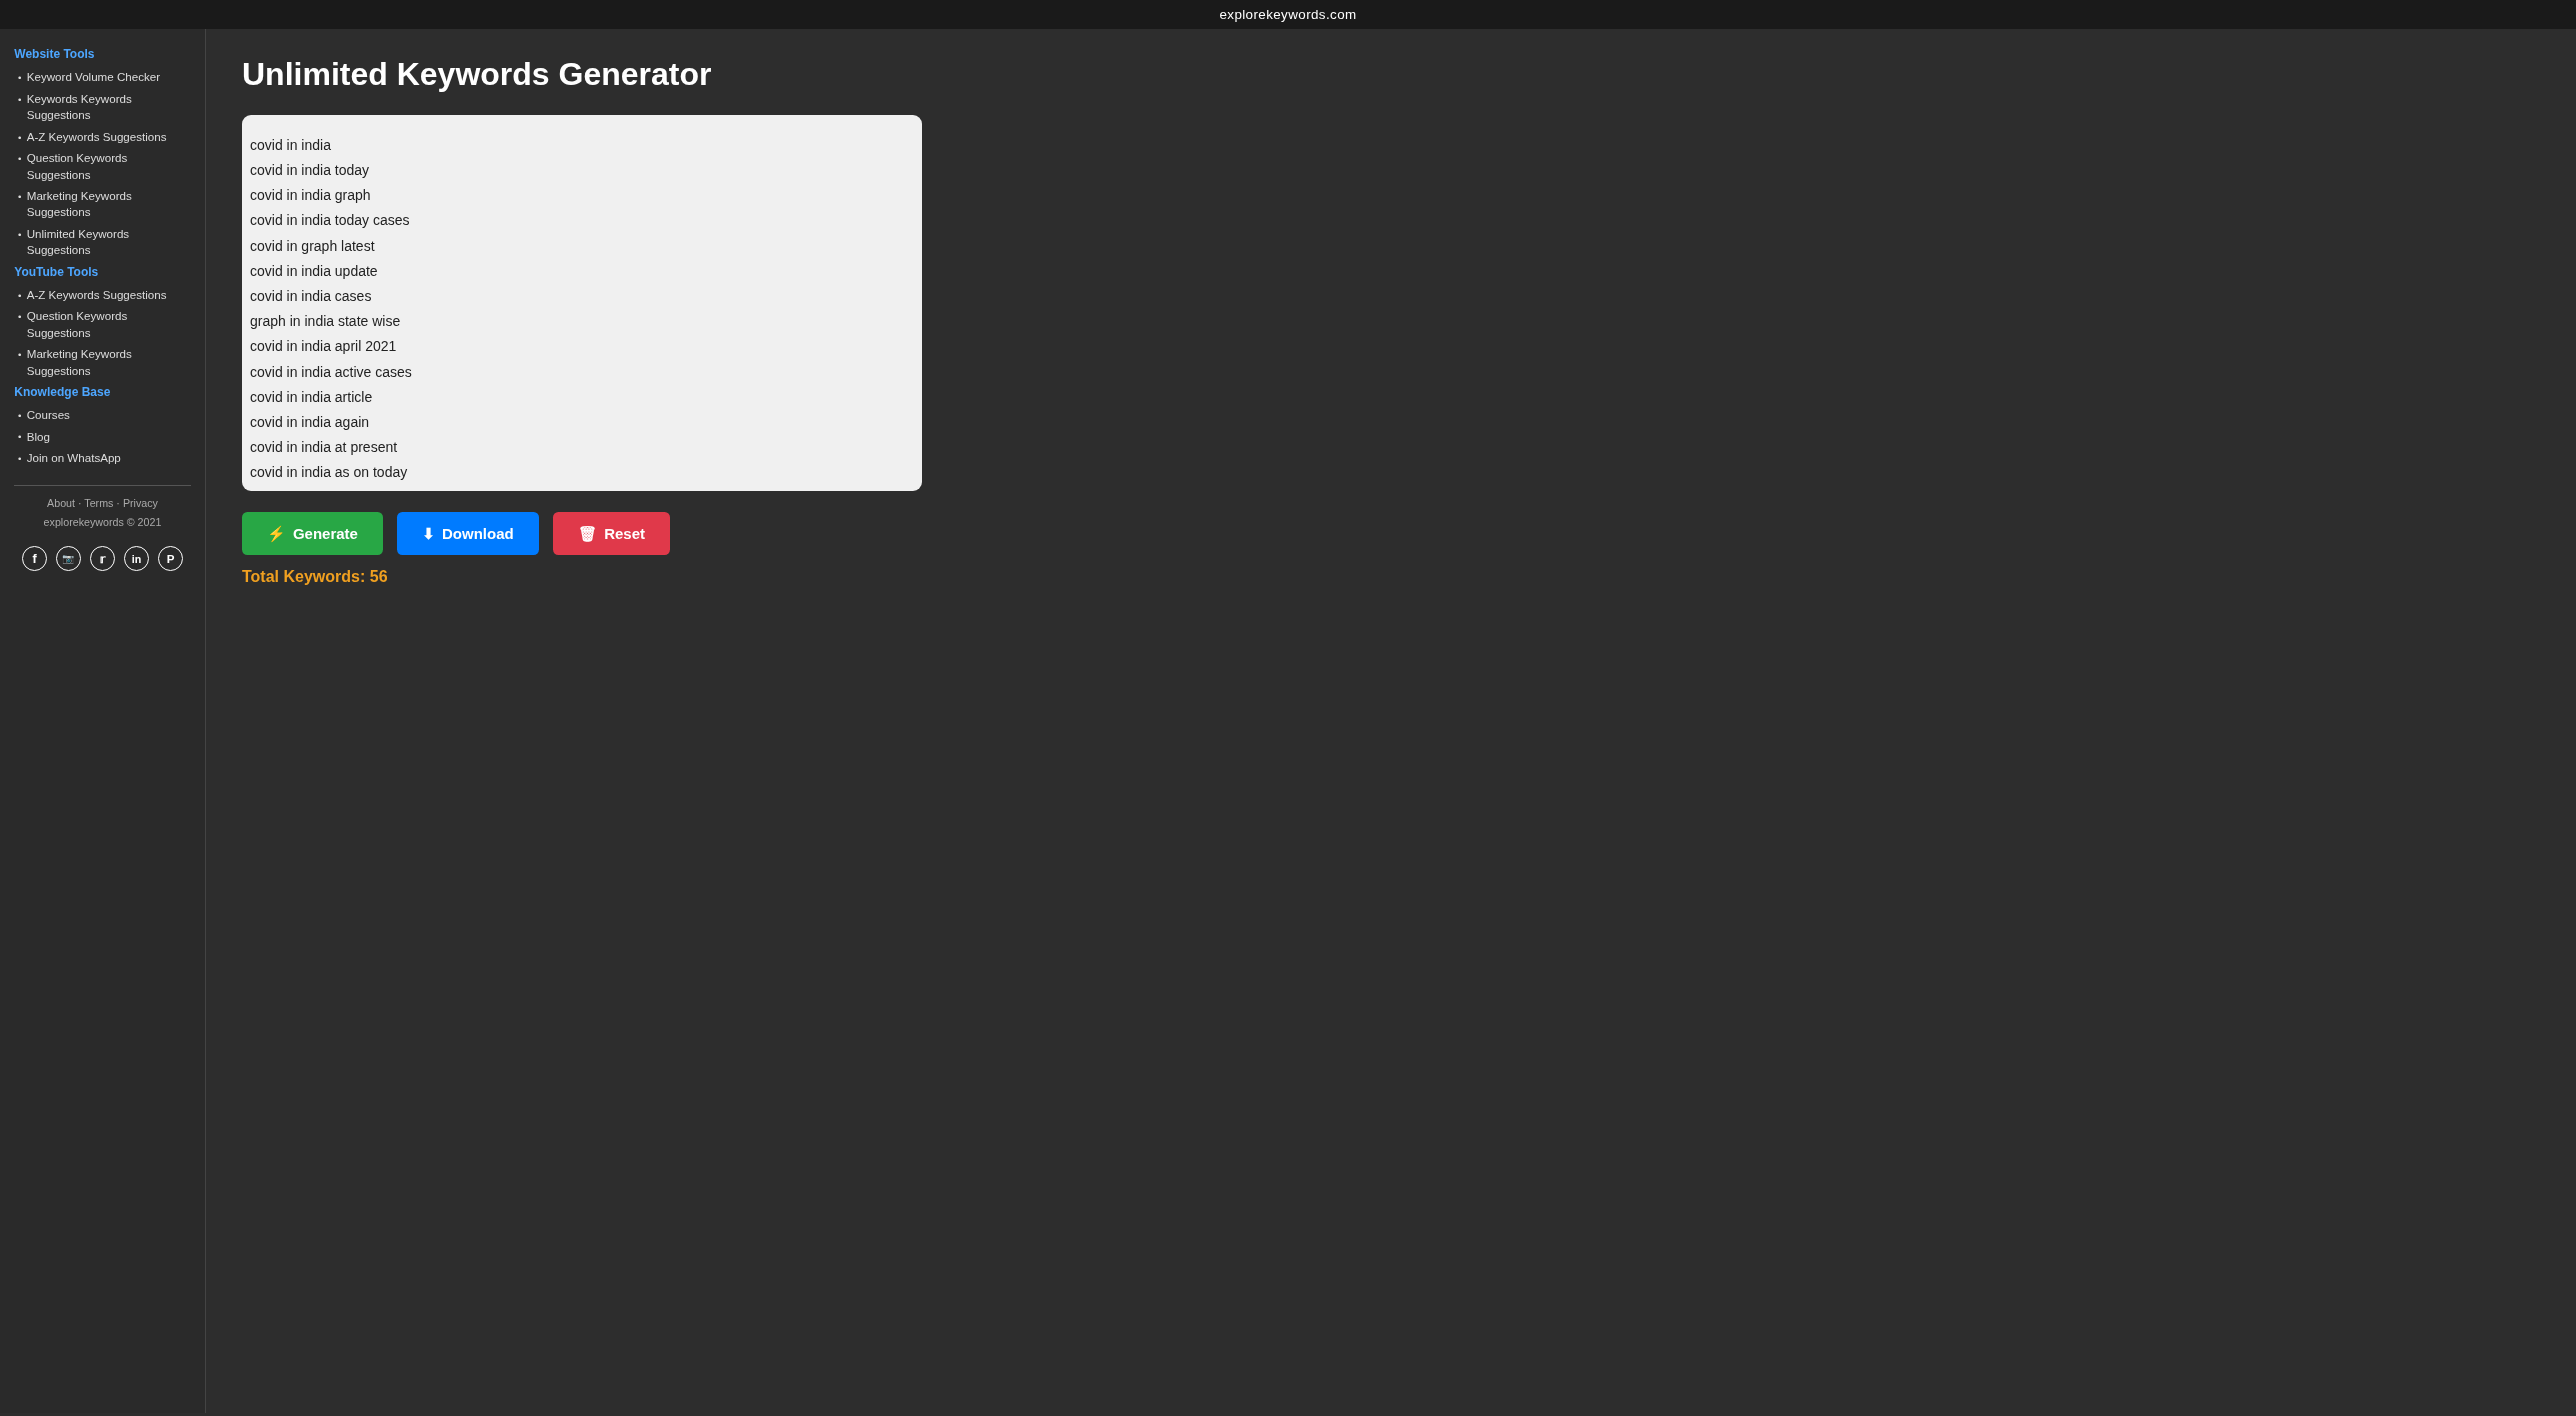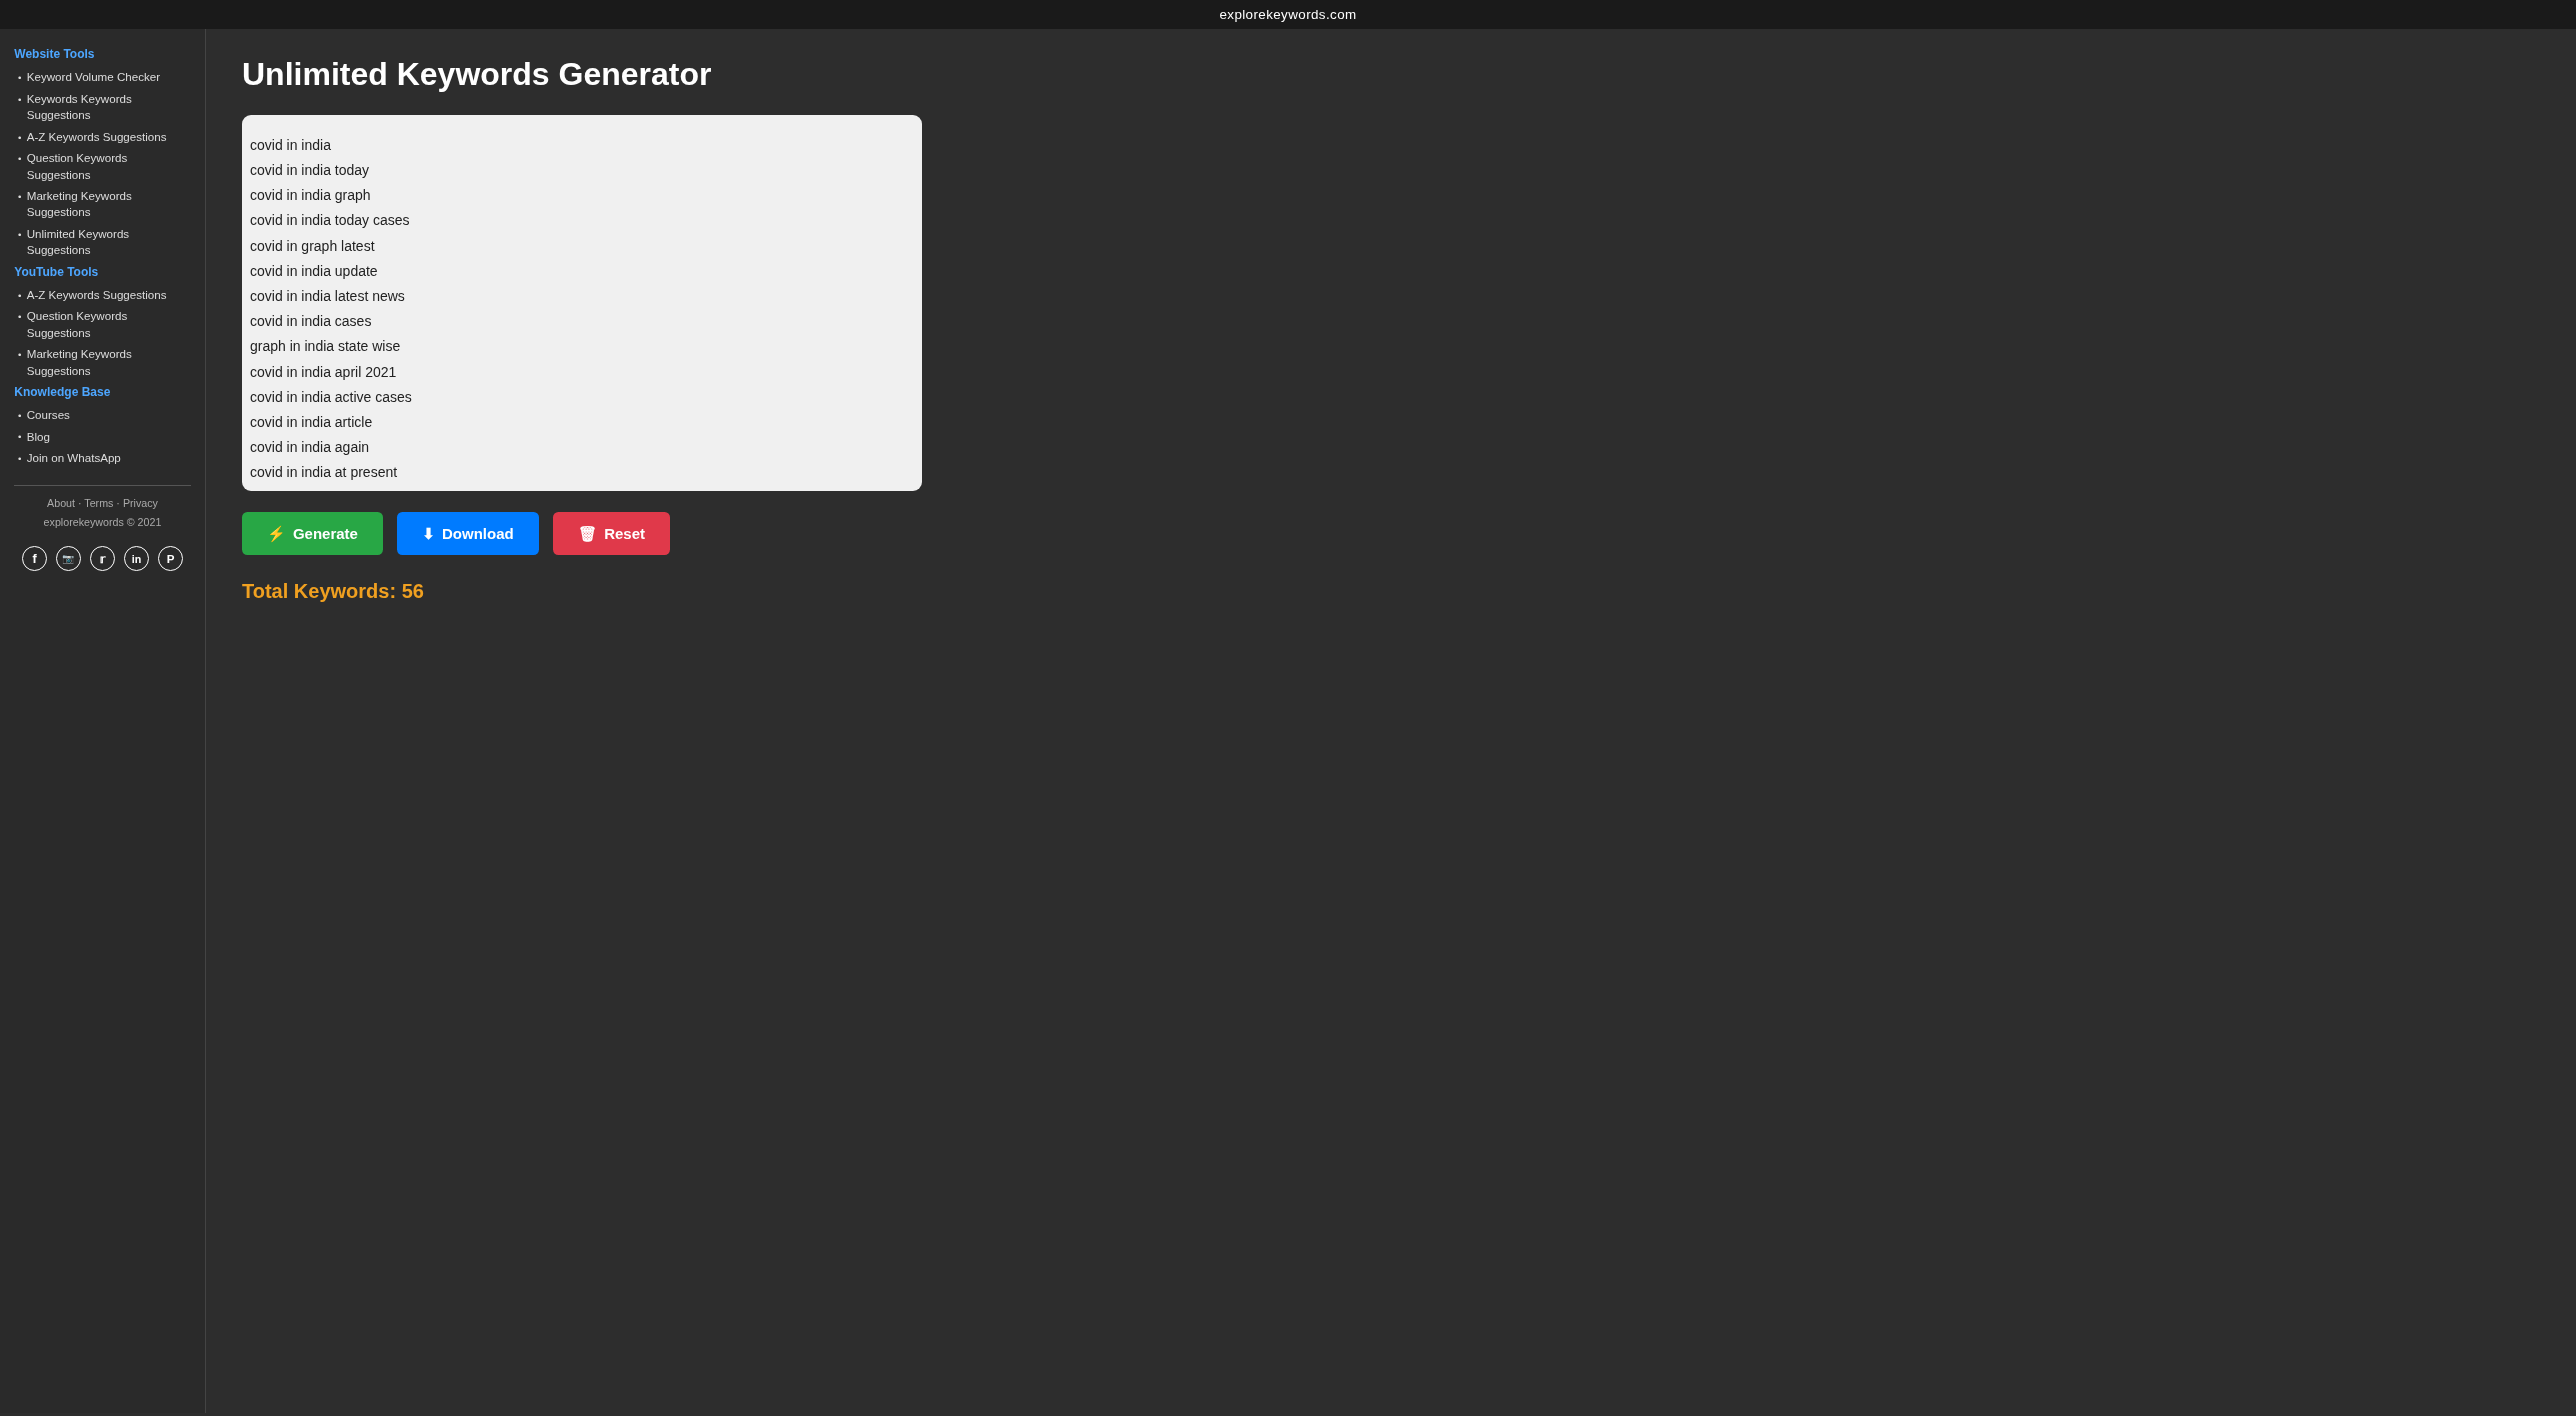--- a/index.html
+++ b/index.html
@@ -138,22 +138,22 @@
       cursor: pointer;
       display: flex;
       align-items: center;
       gap: 7.2px;
       color: #fff;
     }
     .btn-green { background-color: #28a745; }
     .btn-blue  { background-color: #007bff; }
     .btn-red   { background-color: #e0394a; }
     #total-keywords {
-      margin-top: 25px;
-      font-size: 20px;
+      margin-top: 13px;
+      font-size: 16px;
       color: #ffffff;
     }
     #total-keywords span {
       color: #f0a020;
       font-weight: bold;
     }
   </style>
 </head>
 <body>
 
@@ -245,21 +245,20 @@
     <h1 id="page-title-text">Unlimited Keywords Generator</h1>
 
     <div id="keywords-box">
 
     <span class="keyword-line">covid in india</span>
         <span class="keyword-line">covid in india today</span>
         <span class="keyword-line">covid in india graph</span>
         <span class="keyword-line">covid in india today cases</span>
         <span class="keyword-line">covid in graph latest</span>
         <span class="keyword-line">covid in india update</span>
-        <span class="keyword-line">covid in india latest news</span>
         <span class="keyword-line">covid in india cases</span>
         <span class="keyword-line">graph in india state wise</span>
         <span class="keyword-line">covid in india april 2021</span>
         <span class="keyword-line">covid in india active cases</span>
         <span class="keyword-line">covid in india article</span>
         <span class="keyword-line">covid in india again</span>
         <span class="keyword-line">covid in india at present</span>
         <span class="keyword-line">covid in india as on today</span>
       </div>
 

